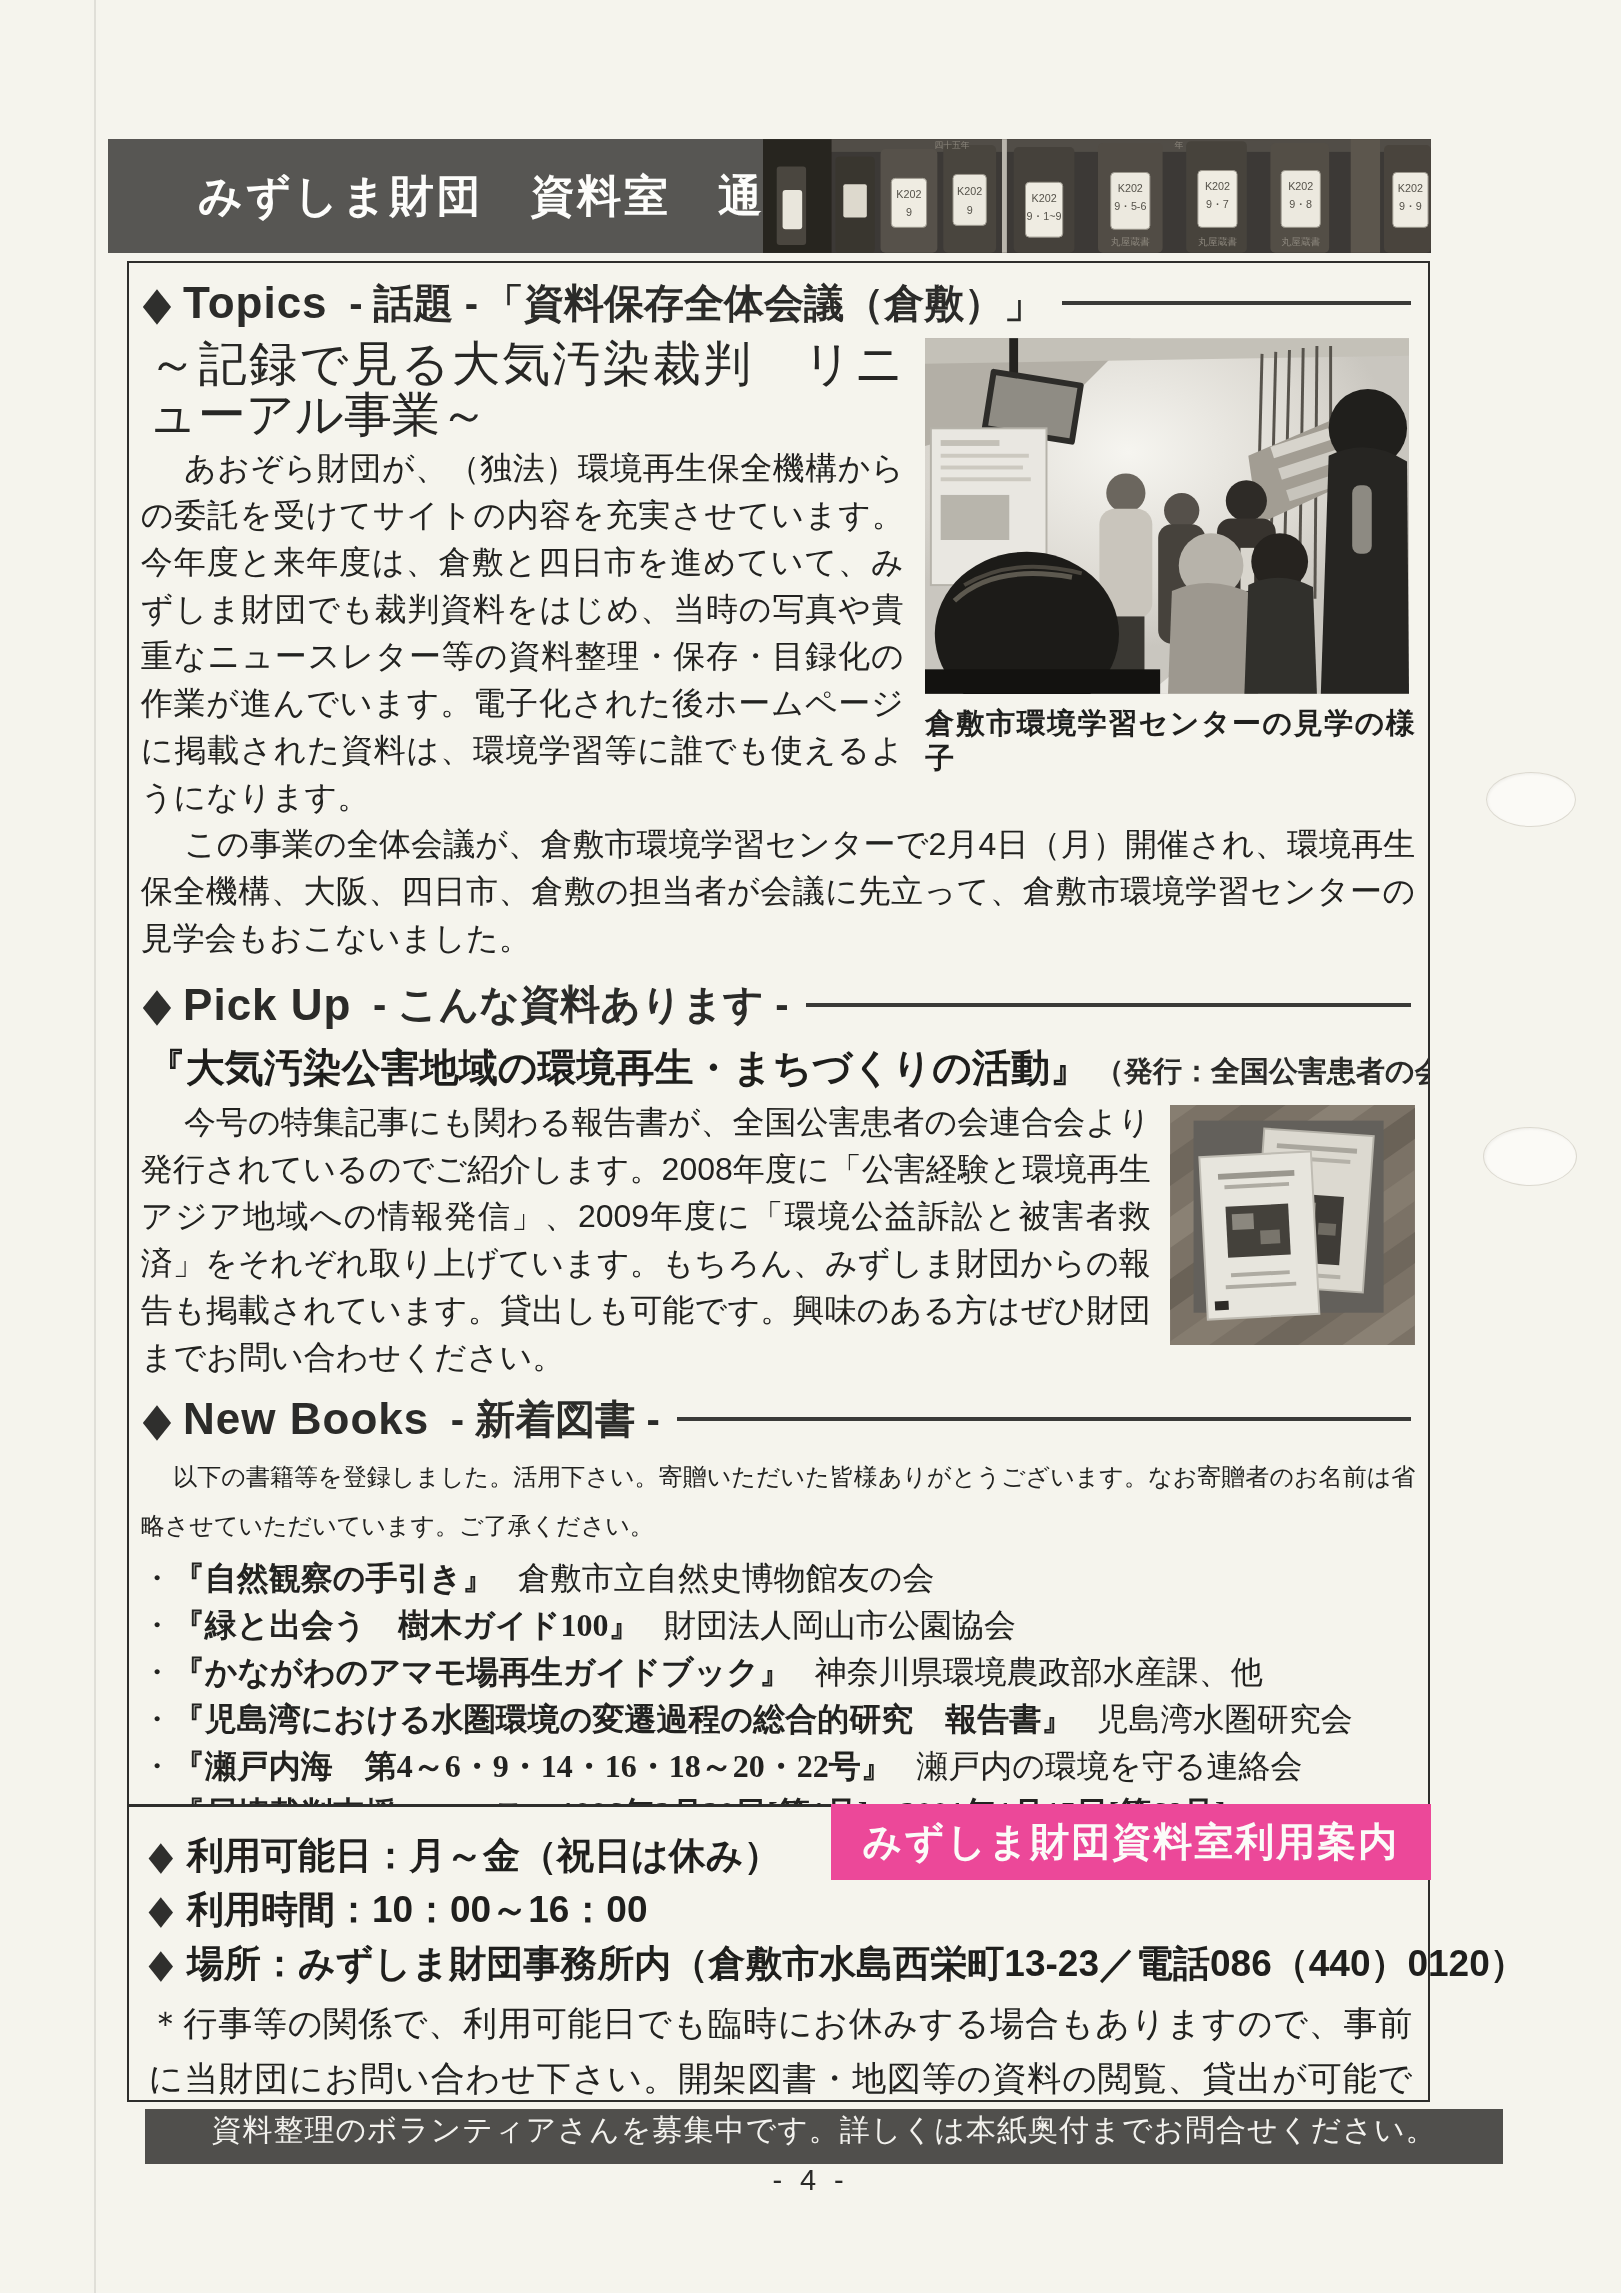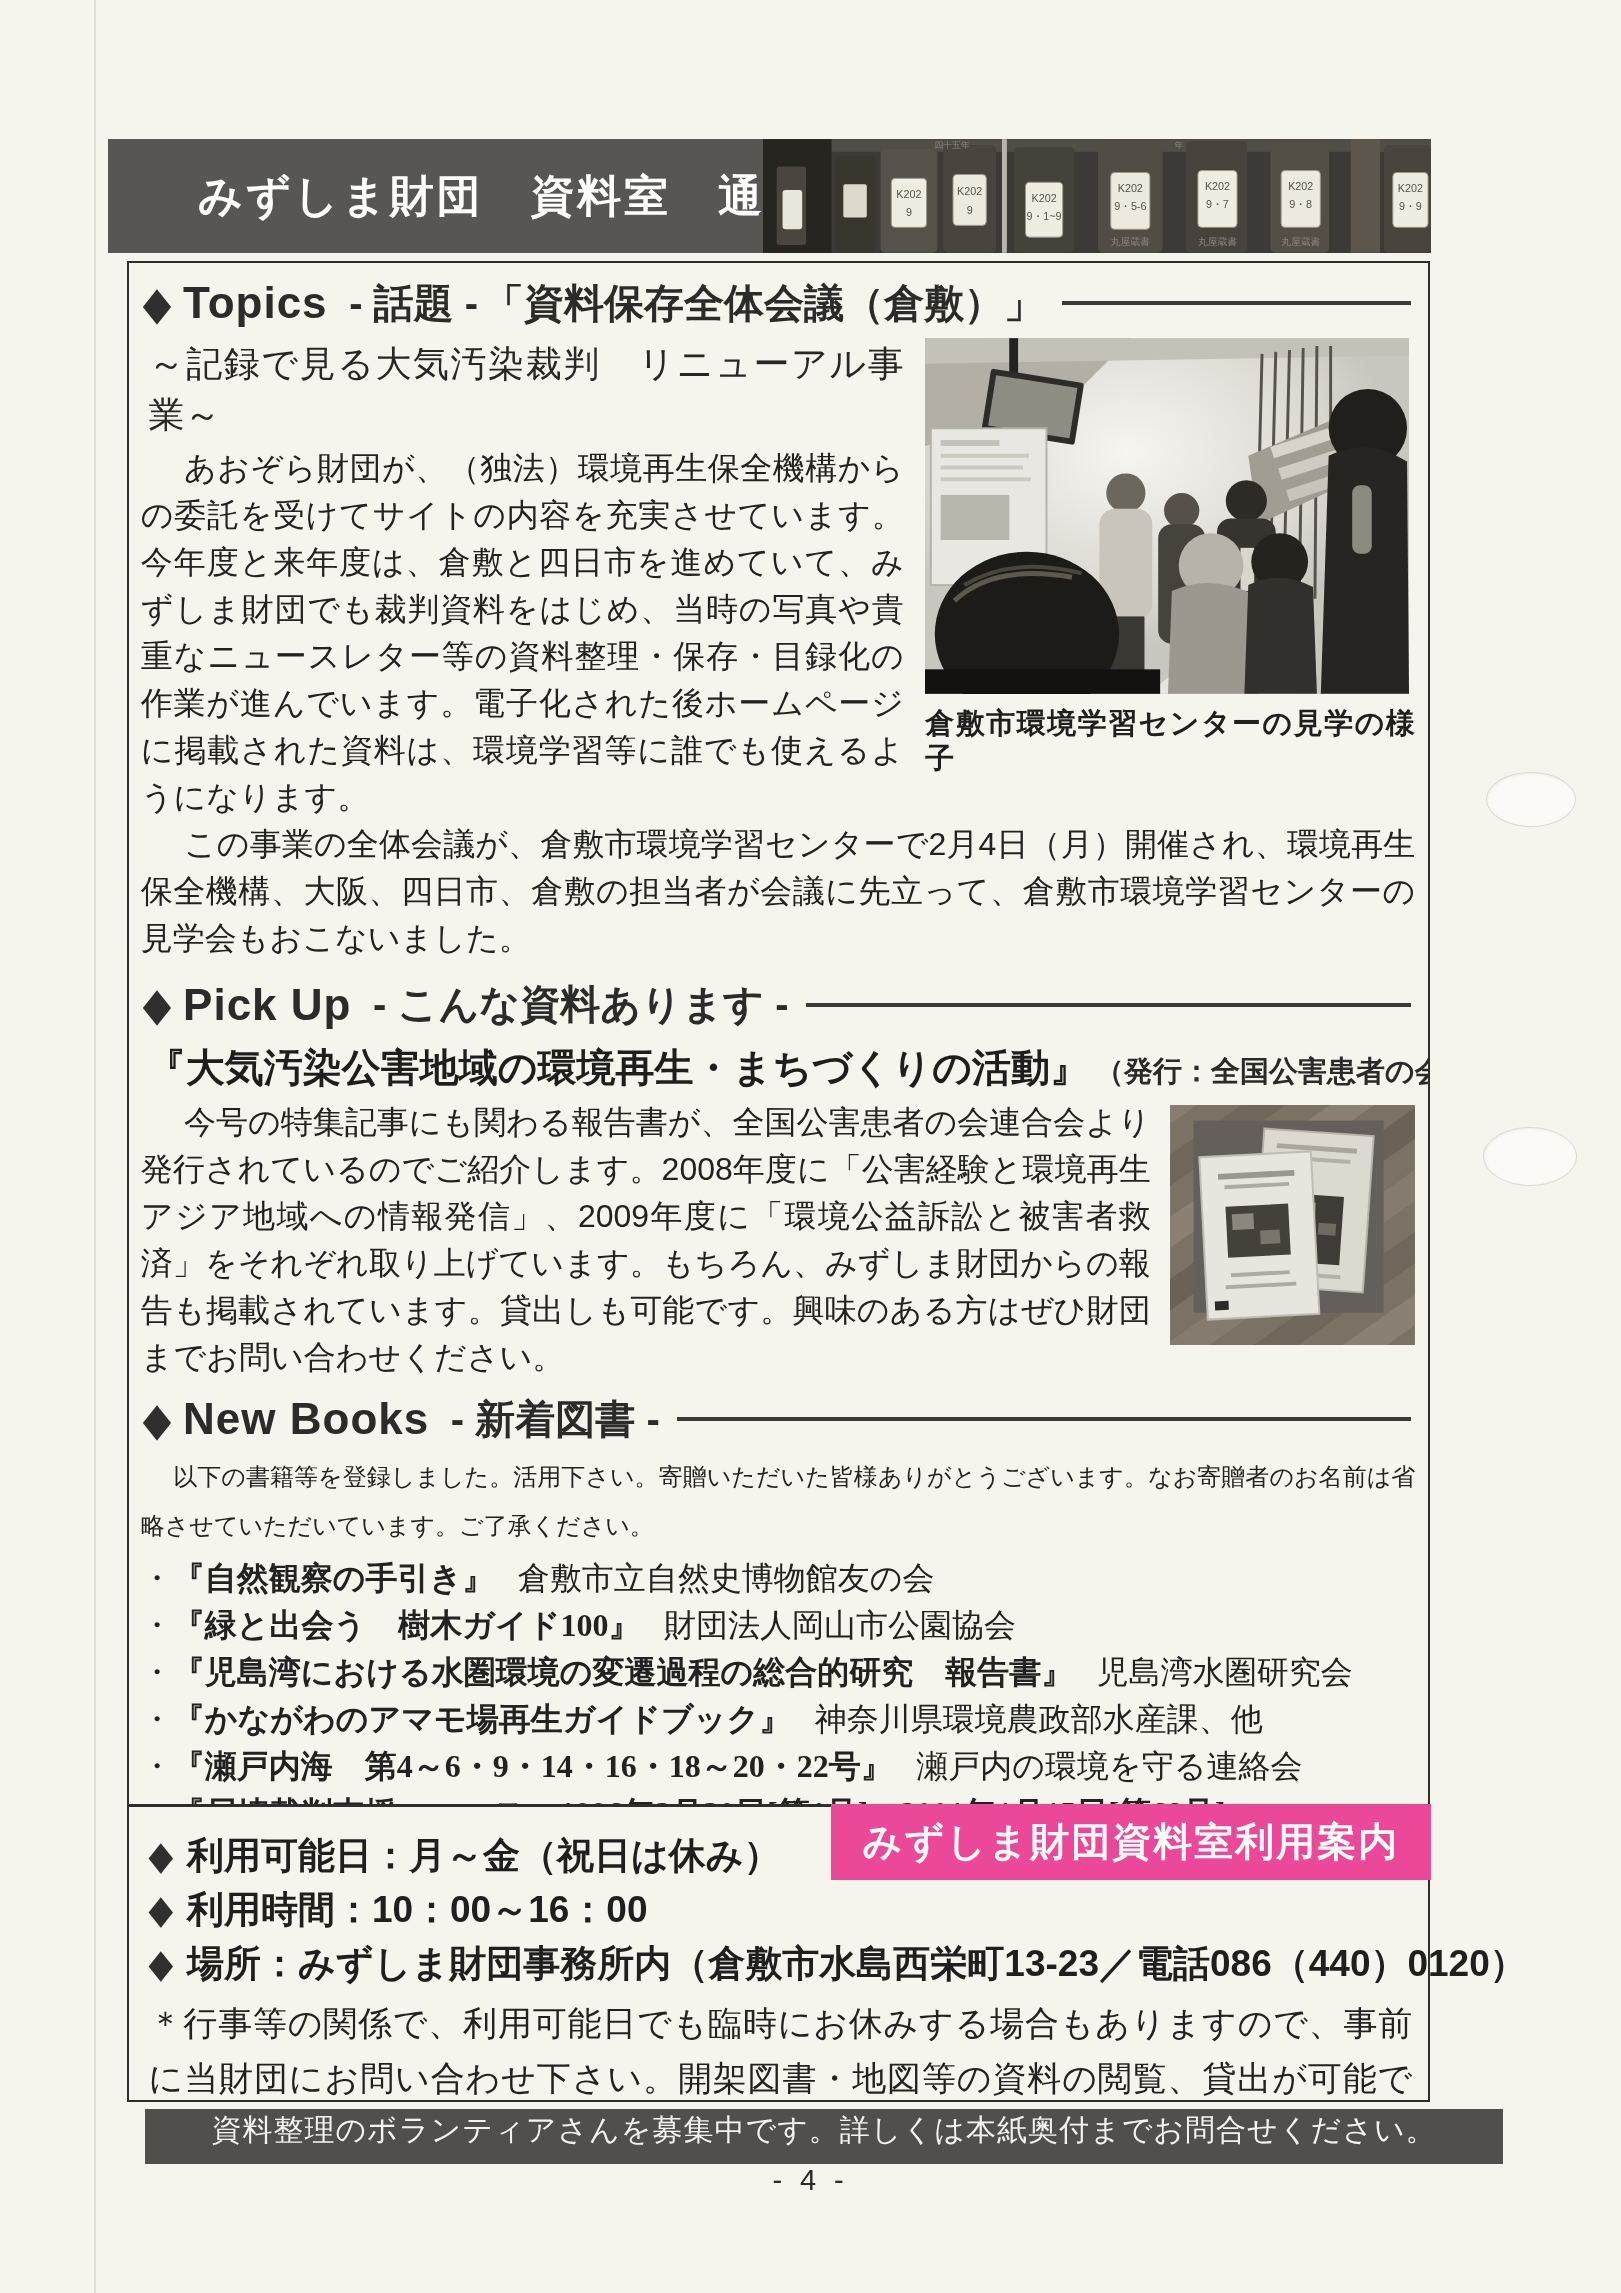--- a/index.html
+++ b/index.html
@@ -29,21 +29,21 @@
     border:2.9px solid #2e2e2c;box-sizing:border-box;
     padding:7.8px 12.7px 0 11.8px;overflow:hidden;
   }
   .sec-head{display:flex;align-items:center;margin:3.9px 0 2px 2px;height:57px;}
   .diamond{font-size:37px;line-height:1;transform:scaleY(1.25);margin-right:11.8px;color:#2f2f2d;}
   .sec-en{font-size:44px;font-weight:bold;letter-spacing:1px;color:#2b2b29;white-space:nowrap;}
   .sec-ja{font-size:40px;font-weight:bold;margin-left:21.6px;color:#2b2b29;white-space:nowrap;}
   .sec-title{font-size:40px;font-weight:bold;margin-left:5.9px;color:#2b2b29;white-space:nowrap;}
   .sec-rule{flex:1;height:3.9px;background:#3a3a38;margin:0 3.9px 0 17.6px;min-width:39px;}
 
-  .subtitle{font-size:36px;line-height:51px;margin:5.9px 0 5.9px 7.8px;color:#272725;}
+  .subtitle{font-size:48px;line-height:51px;margin:5.9px 0 5.9px 7.8px;color:#272725;}
 
   .flow{font-size:32px;line-height:47px;text-align:justify;color:#222220;}
   .flow p{margin:0;text-indent:1.35em;}
   .float-photo{float:right;margin:2px 0 7.8px 21.6px;}
   .topics-photo{width:490px;}
   .topics-photo svg{display:block;}
   .photo-caption{font-size:29px;font-weight:bold;line-height:35px;margin-top:12.7px;letter-spacing:0.5px;color:#1f1f1d;}
   .pickup-photo{width:245px;margin:5.9px 0 5.9px 19.6px;}
   .clear{clear:both;}
 
@@ -270,22 +270,22 @@
       <span class="sec-en">New Books</span>
       <span class="sec-ja">- 新着図書 -</span>
       <span class="sec-rule"></span>
     </div>
 
     <p class="nb-intro">以下の書籍等を登録しました。活用下さい。寄贈いただいた皆様ありがとうございます。なお寄贈者のお名前は省略させていただいています。ご了承ください。</p>
 
     <ul class="book-list">
       <li><span>・</span><span class="bt">『自然観察の手引き』</span><span class="pub">倉敷市立自然史博物館友の会</span></li>
       <li><span>・</span><span class="bt">『緑と出会う　樹木ガイド100』</span><span class="pub">財団法人岡山市公園協会</span></li>
+      <li><span>・</span><span class="bt">『かながわのアマモ場再生ガイドブック』</span><span class="pub">神奈川県環境農政部水産課、他</span></li>
       <li><span>・</span><span class="bt">『児島湾における水圏環境の変遷過程の総合的研究　報告書』</span><span class="pub">児島湾水圏研究会</span></li>
-      <li><span>・</span><span class="bt">『かながわのアマモ場再生ガイドブック』</span><span class="pub">神奈川県環境農政部水産課、他</span></li>
       <li><span>・</span><span class="bt">『瀬戸内海　第4～6・9・14・16・18～20・22号』</span><span class="pub">瀬戸内の環境を守る連絡会</span></li>
       <li class="pub-block"><span>・</span><span class="bt">『尼崎裁判支援ニュース　1996年2月20日[第1号]～2001年1月15日[第68号]』</span></li>
 
     </ul>
   </main>
 
   <section class="info-box">
     <div class="info-badge">みずしま財団資料室利用案内</div>
     <div class="info-item">
       <span class="diamond">◆</span><span>利用可能日：月～金（祝日は休み）</span>

